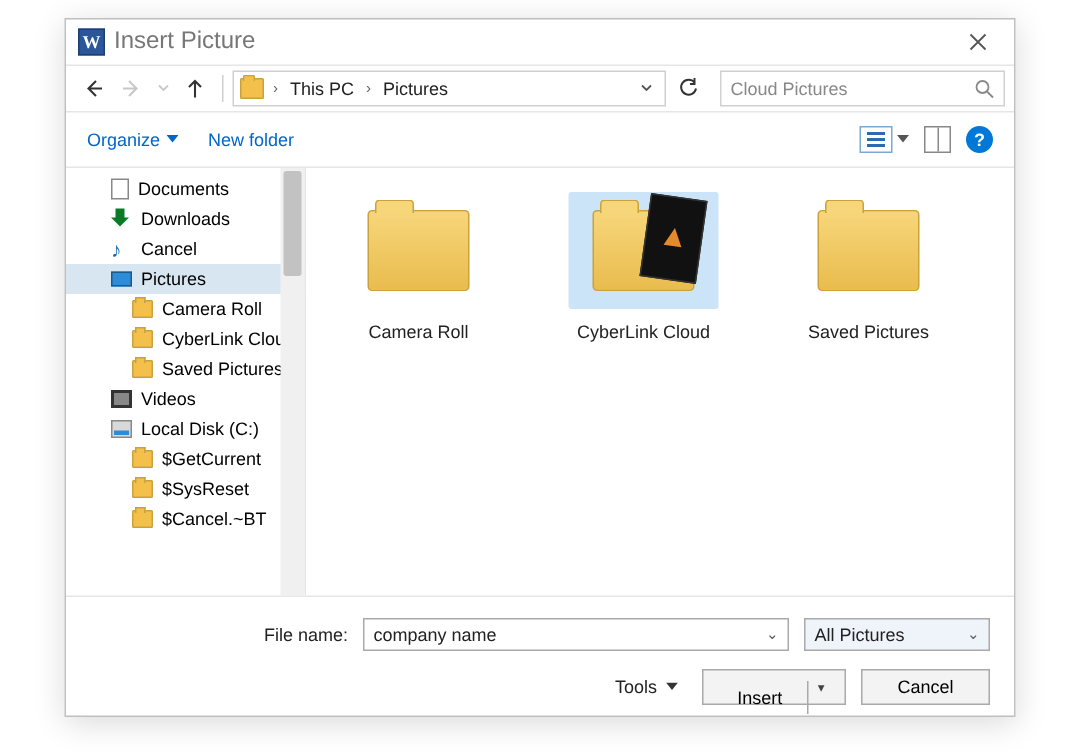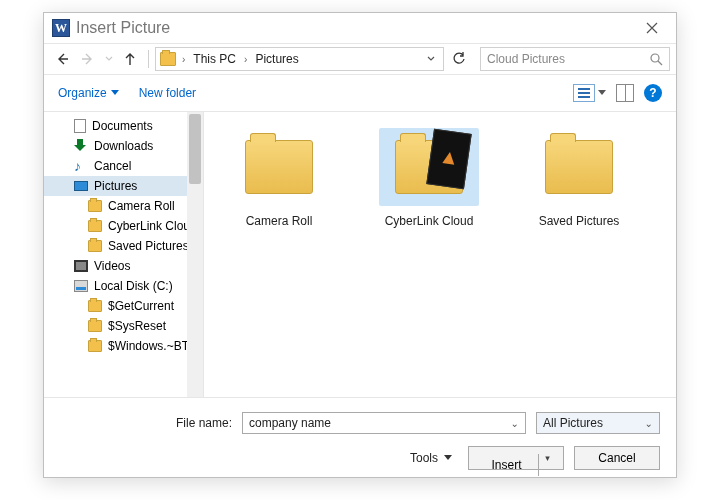--- a/index.html
+++ b/index.html
@@ -213,21 +213,21 @@
         <li class="l3">
             <span class="ficon"></span>
             <span>$GetCurrent</span>
           </li>
         <li class="l3">
             <span class="ficon"></span>
             <span>$SysReset</span>
           </li>
         <li class="l3">
             <span class="ficon"></span>
-            <span>$Windows.~BT</span>
+            <span>$Cancel.~BT</span>
           </li>
       </ul>
       <div class="tree-scroll">
           <div class="tree-thumb"></div>
         </div>
     </div>
 
     <div class="pane">
       <div class="item">
         <div class="thumbwrap">

